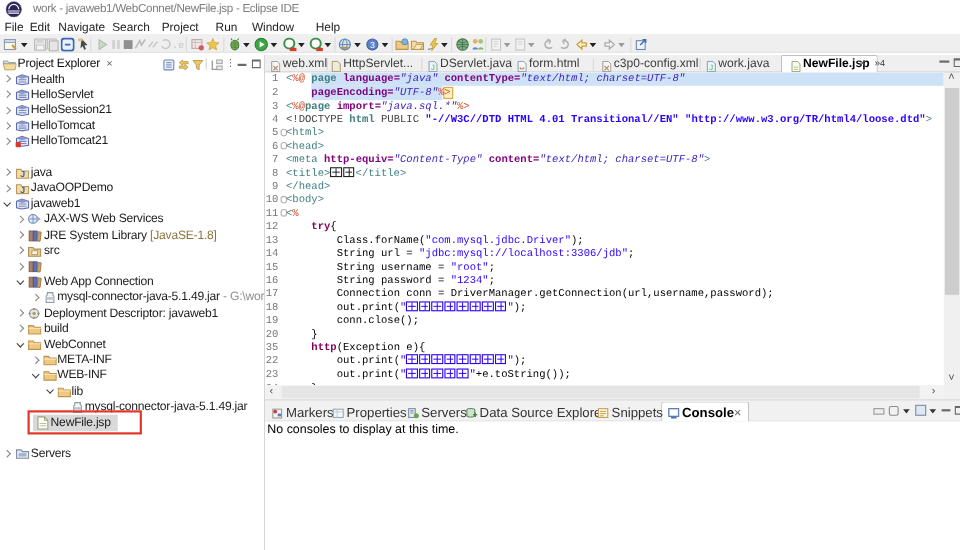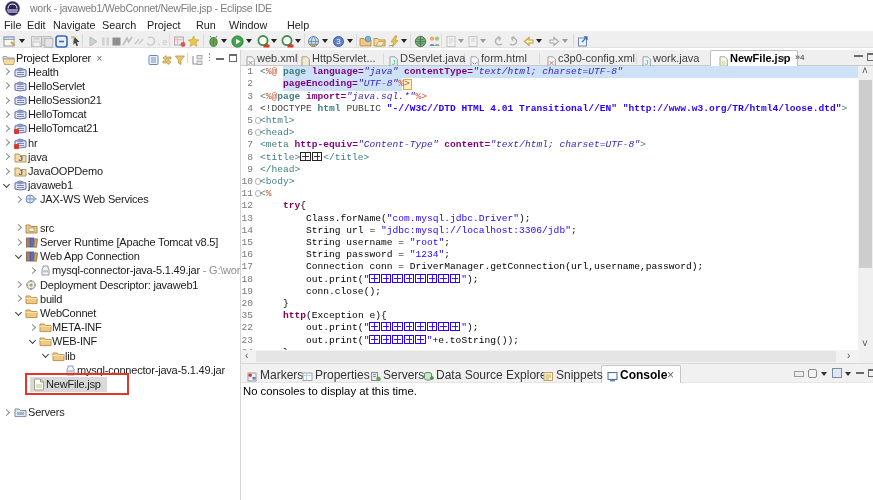--- a/index.html
+++ b/index.html
@@ -282,80 +282,78 @@
 <div class="tr" style="top:71.4px">
       <i class="chev" style="left:4px"></i>
       <span class="ticon" style="left:14px"><svg width="13" height="12" viewBox="0 0 13 12">
           <path d="M1 4 L6 2 L12 4 L12 10 L6 11 L1 10 Z" fill="#e4e7f4" stroke="#5a6cb0" stroke-width="1"></path>
           <path d="M1 4 L6 2 L12 4 L6 5.5 Z" fill="#8c97c9"></path>
           <path d="M3 6.5 H10 M3 8.5 H10" stroke="#7a86bd" stroke-width="1" fill="none"></path>
           <rect x="0" y="7" width="5" height="5" fill="#d93a2b" rx="1"></rect>
         </svg></span>
       <span class="tt" style="left:28px">HelloTomcat21</span>
     </div>
-<div class="tr" style="top:85.6px">
-      <i class="chev" style="left:4px"></i>
+<div class="tr" style="top:99.8px">
+      <i class="chev" style="left:4px"></i>
+      <span class="ticon" style="left:14px"><svg width="13" height="12" viewBox="0 0 13 12">
+          <path d="M1 3 h4 l1 1.5 h6 v6.5 h-11 Z" fill="#f3dca2" stroke="#b99859" stroke-width="1"></path>
+          <text x="6.5" y="10" font-size="8" font-weight="bold" fill="#3b5fc0" text-anchor="middle" font-family="Liberation Sans">J</text>
+        </svg></span>
+      <span class="tt" style="left:28px">java</span>
+    </div>
+<div class="tr" style="top:114.0px">
+      <i class="chev" style="left:4px"></i>
+      <span class="ticon" style="left:14px"><svg width="13" height="12" viewBox="0 0 13 12">
+          <path d="M1 3 h4 l1 1.5 h6 v6.5 h-11 Z" fill="#f3dca2" stroke="#b99859" stroke-width="1"></path>
+          <text x="6.5" y="10" font-size="8" font-weight="bold" fill="#3b5fc0" text-anchor="middle" font-family="Liberation Sans">J</text>
+        </svg></span>
+      <span class="tt" style="left:28px">JavaOOPDemo</span>
+    </div>
+<div class="tr" style="top:128.2px">
+      <i class="chev chevd" style="left:4px"></i>
       <span class="ticon" style="left:14px"><svg width="13" height="12" viewBox="0 0 13 12">
           <path d="M1 4 L6 2 L12 4 L12 10 L6 11 L1 10 Z" fill="#e4e7f4" stroke="#5a6cb0" stroke-width="1"></path>
           <path d="M1 4 L6 2 L12 4 L6 5.5 Z" fill="#8c97c9"></path>
           <path d="M3 6.5 H10 M3 8.5 H10" stroke="#7a86bd" stroke-width="1" fill="none"></path>
-          <rect x="0" y="7" width="5" height="5" fill="#d93a2b" rx="1"></rect>
-        </svg></span>
-      <span class="tt" style="left:28px">hr</span>
-    </div>
-<div class="tr" style="top:99.8px">
-      <i class="chev" style="left:4px"></i>
-      <span class="ticon" style="left:14px"><svg width="13" height="12" viewBox="0 0 13 12">
-          <path d="M1 3 h4 l1 1.5 h6 v6.5 h-11 Z" fill="#f3dca2" stroke="#b99859" stroke-width="1"></path>
-          <text x="6.5" y="10" font-size="8" font-weight="bold" fill="#3b5fc0" text-anchor="middle" font-family="Liberation Sans">J</text>
-        </svg></span>
-      <span class="tt" style="left:28px">java</span>
-    </div>
-<div class="tr" style="top:114.0px">
-      <i class="chev" style="left:4px"></i>
-      <span class="ticon" style="left:14px"><svg width="13" height="12" viewBox="0 0 13 12">
-          <path d="M1 3 h4 l1 1.5 h6 v6.5 h-11 Z" fill="#f3dca2" stroke="#b99859" stroke-width="1"></path>
-          <text x="6.5" y="10" font-size="8" font-weight="bold" fill="#3b5fc0" text-anchor="middle" font-family="Liberation Sans">J</text>
-        </svg></span>
-      <span class="tt" style="left:28px">JavaOOPDemo</span>
-    </div>
-<div class="tr" style="top:128.2px">
-      <i class="chev chevd" style="left:4px"></i>
-      <span class="ticon" style="left:14px"><svg width="13" height="12" viewBox="0 0 13 12">
-          <path d="M1 4 L6 2 L12 4 L12 10 L6 11 L1 10 Z" fill="#e4e7f4" stroke="#5a6cb0" stroke-width="1"></path>
-          <path d="M1 4 L6 2 L12 4 L6 5.5 Z" fill="#8c97c9"></path>
-          <path d="M3 6.5 H10 M3 8.5 H10" stroke="#7a86bd" stroke-width="1" fill="none"></path>
         </svg></span>
       <span class="tt" style="left:28px">javaweb1</span>
     </div>
 <div class="tr" style="top:142.4px">
       <i class="chev" style="left:16px"></i>
       <span class="ticon" style="left:25px"><svg width="13" height="12" viewBox="0 0 13 12">
           <circle cx="5" cy="6" r="4" fill="#dfe8f5" stroke="#6f86b5" stroke-width="1"></circle>
           <path d="M2 6 h6 M5 2.5 v7" stroke="#6f86b5" stroke-width=".8"></path>
           <path d="M8 3 l4 3 -4 3" fill="#9aa7c9"></path>
         </svg></span>
       <span class="tt" style="left:40px">JAX-WS Web Services</span>
     </div>
-<div class="tr" style="top:170.8px">
-      <i class="chev" style="left:16px"></i>
-      <span class="ticon" style="left:25px"><svg width="13" height="12" viewBox="0 0 13 12">
-          <path d="M1 3 h4 l1 1.5 h6 v6.5 h-11 Z" fill="#e8cc95" stroke="#ad8c4e" stroke-width="1"></path>
-          <rect x="4" y="6" width="5" height="3.5" fill="#fdf6e3" stroke="#ad8c4e" stroke-width=".7"></rect>
-        </svg></span>
-      <span class="tt" style="left:40px">src</span>
-    </div>
-<div class="tr" style="top:185.0px">
+<div class="tr" style="top:156.6px">
       <i class="chev" style="left:16px"></i>
       <span class="ticon" style="left:25px"><svg width="13" height="12" viewBox="0 0 13 12">
           <rect x="1.5" y="2" width="3.4" height="9" fill="#a5806a" stroke="#7d5c48" stroke-width=".8"></rect>
           <rect x="5.4" y="2" width="3.4" height="9" fill="#5d6fbb" stroke="#44519c" stroke-width=".8"></rect>
           <rect x="9.2" y="2.8" width="2.8" height="8.4" fill="#c8a36a" stroke="#97743d" stroke-width=".8" transform="rotate(8 10.6 7)"></rect>
         </svg></span>
-      <span class="tt" style="left:40px">Server Runtime [Apache Tomcat v8.5]</span>
+      <span class="tt" style="left:40px">JRE System Library <span style="color:#8d7341">[JavaSE-1.8]</span></span>
+    </div>
+<div class="tr" style="top:170.8px">
+      <i class="chev" style="left:16px"></i>
+      <span class="ticon" style="left:25px"><svg width="13" height="12" viewBox="0 0 13 12">
+          <path d="M1 3 h4 l1 1.5 h6 v6.5 h-11 Z" fill="#e8cc95" stroke="#ad8c4e" stroke-width="1"></path>
+          <rect x="4" y="6" width="5" height="3.5" fill="#fdf6e3" stroke="#ad8c4e" stroke-width=".7"></rect>
+        </svg></span>
+      <span class="tt" style="left:40px">src</span>
+    </div>
+<div class="tr" style="top:185.0px">
+      <i class="chev" style="left:16px"></i>
+      <span class="ticon" style="left:25px"><svg width="13" height="12" viewBox="0 0 13 12">
+          <rect x="1.5" y="2" width="3.4" height="9" fill="#a5806a" stroke="#7d5c48" stroke-width=".8"></rect>
+          <rect x="5.4" y="2" width="3.4" height="9" fill="#5d6fbb" stroke="#44519c" stroke-width=".8"></rect>
+          <rect x="9.2" y="2.8" width="2.8" height="8.4" fill="#c8a36a" stroke="#97743d" stroke-width=".8" transform="rotate(8 10.6 7)"></rect>
+        </svg></span>
     </div>
 <div class="tr" style="top:199.2px">
       <i class="chev chevd" style="left:16px"></i>
       <span class="ticon" style="left:25px"><svg width="13" height="12" viewBox="0 0 13 12">
           <rect x="1.5" y="2" width="3.4" height="9" fill="#a5806a" stroke="#7d5c48" stroke-width=".8"></rect>
           <rect x="5.4" y="2" width="3.4" height="9" fill="#5d6fbb" stroke="#44519c" stroke-width=".8"></rect>
           <rect x="9.2" y="2.8" width="2.8" height="8.4" fill="#c8a36a" stroke="#97743d" stroke-width=".8" transform="rotate(8 10.6 7)"></rect>
         </svg></span>
       <span class="tt" style="left:40px">Web App Connection</span>
     </div>

